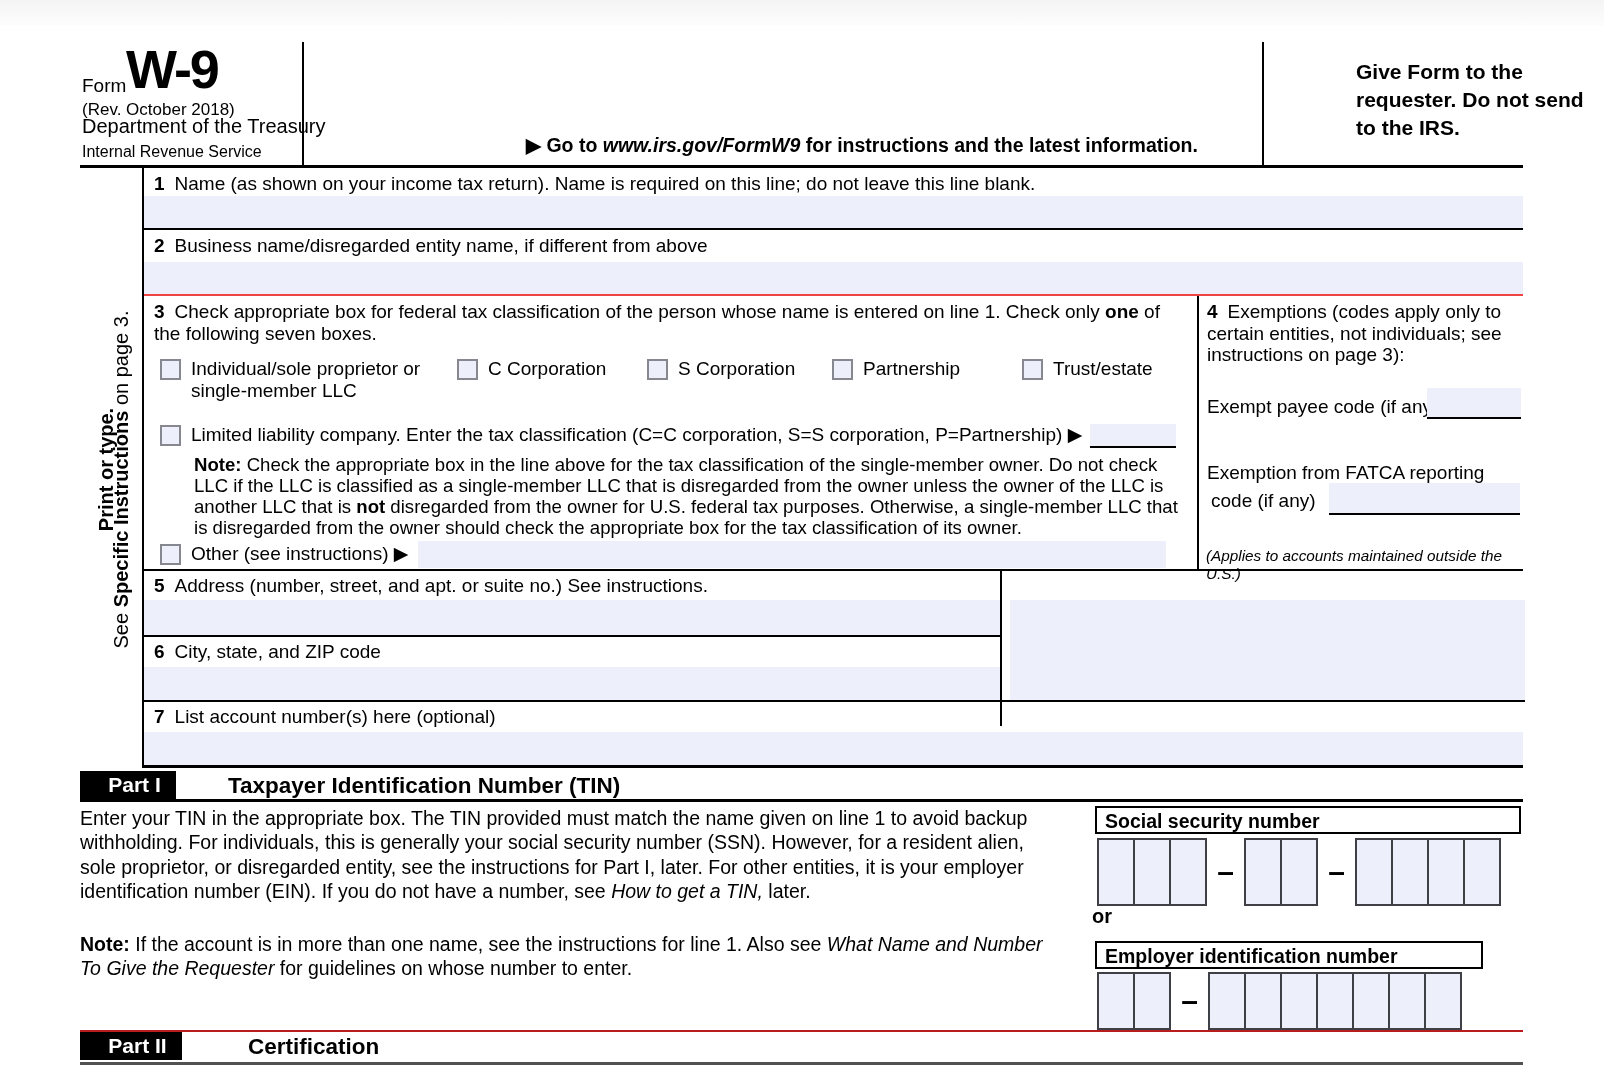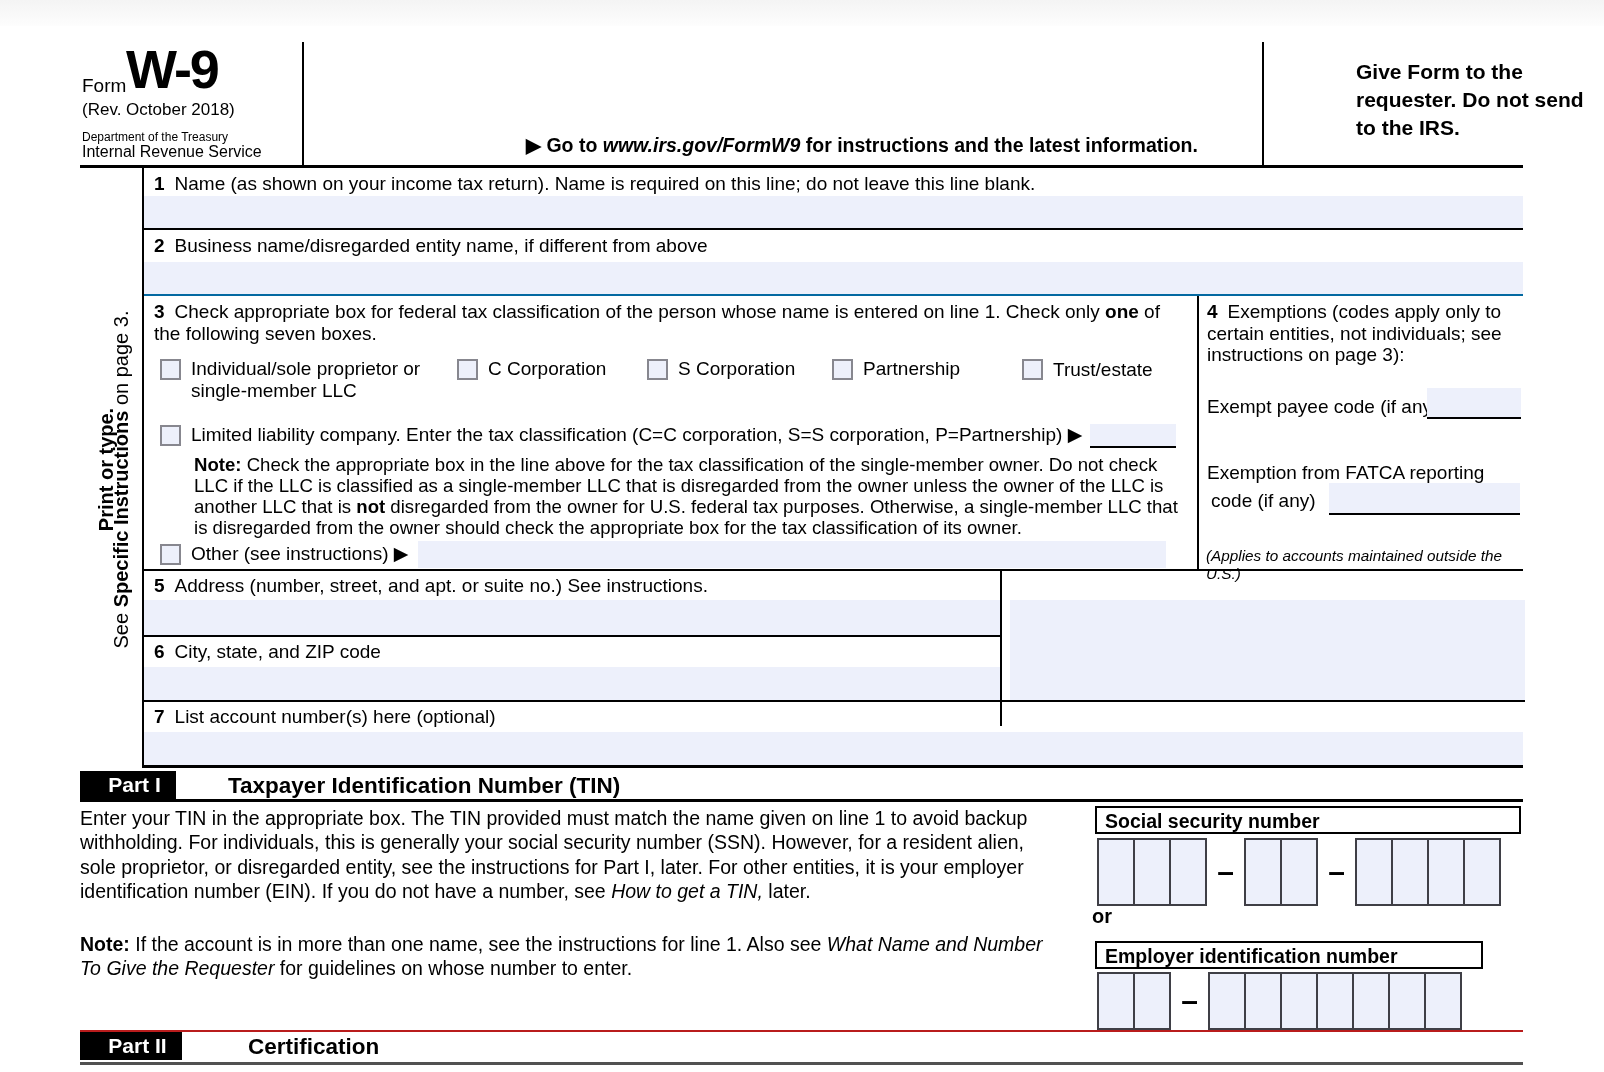--- a/index.html
+++ b/index.html
@@ -14,34 +14,34 @@
   .top-strip{left:0;top:0;width:1604px;height:26px;background:linear-gradient(#f4f4f4,#fdfdfd);}
   .bold{font-weight:bold;}
   .ital{font-style:italic;}
   .field{background:var(--field);}
   
   .hdr{left:80px;top:30px;width:1443px;height:138px;border-bottom:3px solid #000;}
   .hdr-div{position:absolute;top:12px;height:126px;width:0;border-left:2px solid #000;}
   .form-word{position:absolute;left:2px;top:45px;font-size:19px;}
   .form-num{position:absolute;left:46px;top:8px;font-size:54px;font-weight:bold;letter-spacing:-2px;}
   .rev{position:absolute;left:2px;top:70px;font-size:17px;}
-  .dept{position:absolute;left:2px;top:100px;font-size:12px;}
+  .dept{position:absolute;left:2px;top:85px;font-size:20px;}
   .agency{position:absolute;left:2px;top:113px;font-size:16px;}
   .hdr-title{position:absolute;left:302px;top:12px;width:960px;text-align:center;font-size:30px;font-weight:bold;line-height:39px;}
   .hdr-goto{position:absolute;left:302px;top:104px;width:960px;text-align:center;font-size:19.5px;font-weight:bold;}
   .hdr-give{position:absolute;left:1276px;top:28px;width:238px;font-size:21px;font-weight:bold;line-height:28px;}
   
   .vert{position:absolute;white-space:nowrap;transform:rotate(-90deg);font-size:20px;text-align:center;}
   .vert1{left:36px;top:458px;width:140px;font-weight:bold;}
   .vert2{left:-59px;top:468px;width:360px;}
   
   .rows{left:142px;top:168px;width:1381px;height:600px;border-left:2px solid #000;}
   .row{position:relative;width:100%;}
   .r1{height:62px;border-bottom:2px solid #000;}
-  .r2{height:66px;border-bottom:2px solid #0369a1;}
+  .r2{height:66px;border-bottom:2px solid #ef4444;}
   .r34{height:275px;border-bottom:2px solid #000;}
   .r567{height:197px;border-bottom:3px solid #000;}
   .lnlabel{position:absolute;left:10px;top:5px;font-size:19px;}
   .lnnum{font-weight:bold;margin-right:10px;}
   .f1{position:absolute;left:0;top:28px;width:1379px;height:32px;}
   .f2{position:absolute;left:0;top:32px;width:1379px;height:32px;}
   
   .col3{position:absolute;left:0;top:0;width:1053px;height:273px;}
   .col4{position:absolute;left:1053px;top:0;width:326px;height:273px;border-left:2px solid #000;}
   .lbl3{position:absolute;left:10px;top:5px;width:1010px;line-height:21.5px;}
@@ -156,21 +156,21 @@
         <span class="optlbl">C Corporation</span>
       </div>
       <div class="opt" style="left:503px;top:62px;">
         <span class="cbx"></span>
         <span class="optlbl">S Corporation</span>
       </div>
       <div class="opt" style="left:688px;top:62px;">
         <span class="cbx"></span>
         <span class="optlbl">Partnership</span>
       </div>
-      <div class="opt" style="left:878px;top:62px;align-items:flex-end;">
+      <div class="opt" style="left:878px;top:62px;">
         <span class="cbx"></span>
         <span class="optlbl">Trust/estate</span>
       </div>
 
       <div class="llcrow">
         <span class="cbx"></span>
         <span class="optlbl"><span>Limited liability company. Enter the tax classification (C=C corporation, S=S corporation, P=Partnership) </span><span>▶</span></span>
         <span class="llc-input"></span>
       </div>
 

